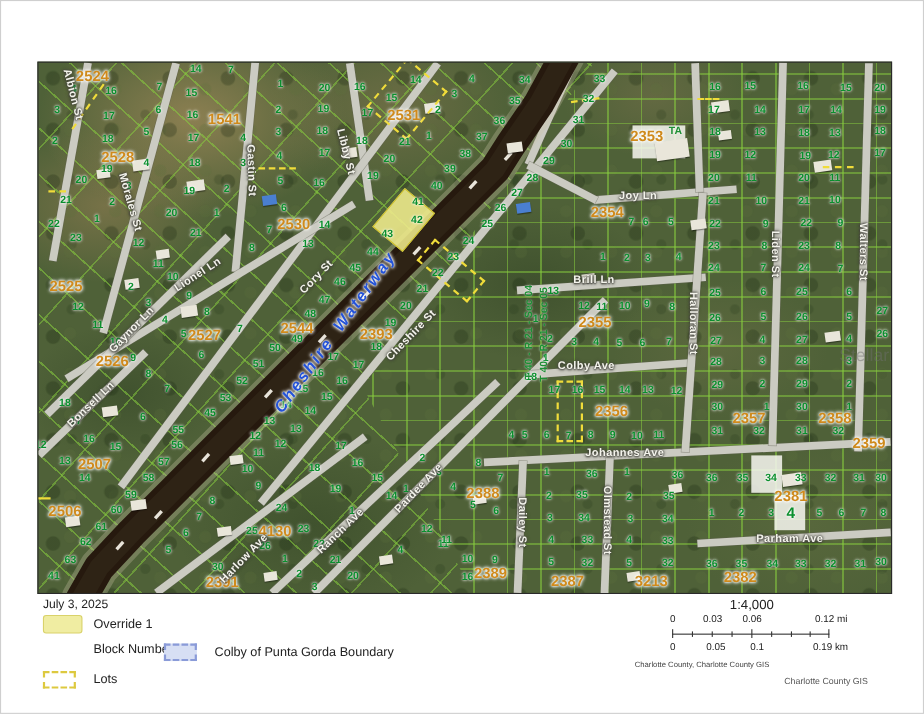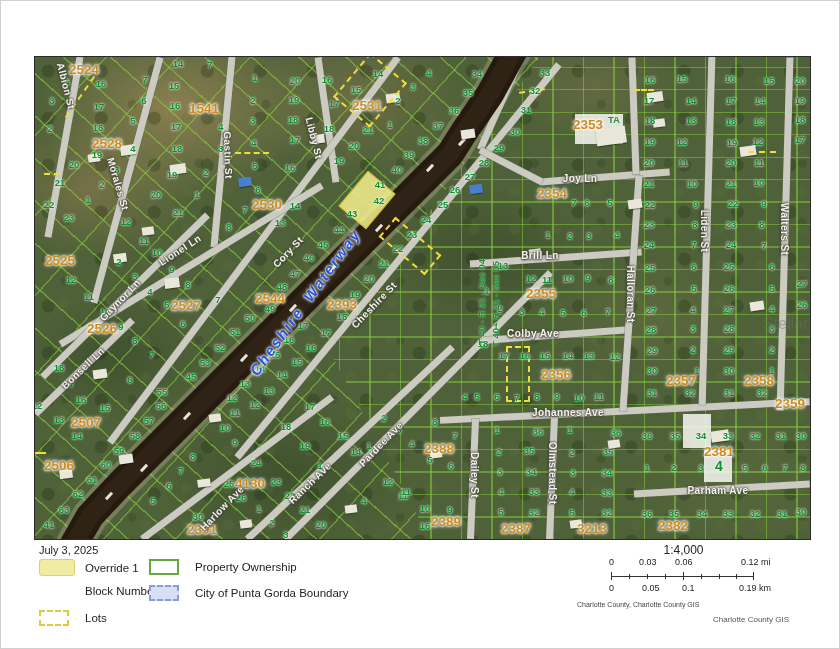--- a/index.html
+++ b/index.html
@@ -552,37 +552,31 @@
     </div>
 
   <div class="lg-date">July 3, 2025</div>
 
   <div class="lg-item" style="left:38px;top:558px;">
     <span class="sw-box">
         <span class="sw-override"></span>
       </span>
     <span>Override 1</span>
   </div>
-  <div class="lg-item" style="left:148px;top:558px;">
-    <span class="sw-box">
-        <span class="sw-ownership"></span>
-      </span>
-    <span>Property Ownership</span>
-  </div>
   <div class="lg-item" style="left:38px;top:584px;">
     <span class="sw-box">
         <span class="sw-none"></span>
       </span>
     <span>Block Number</span>
   </div>
   <div class="lg-item" style="left:148px;top:584px;">
     <span class="sw-box">
         <span class="sw-boundary"></span>
       </span>
-    <span>City of Punta Gorda Boundary</span>
+    <span>Colby of Punta Gorda Boundary</span>
   </div>
   <div class="lg-item" style="left:38px;top:609px;">
     <span class="sw-box">
         <span class="sw-lots"></span>
       </span>
     <span>Lots</span>
   </div>
 
   <div class="sb-ratio">1:4,000</div>
   <div class="sb-lab" style="left:608px;top:556px;">0</div>

